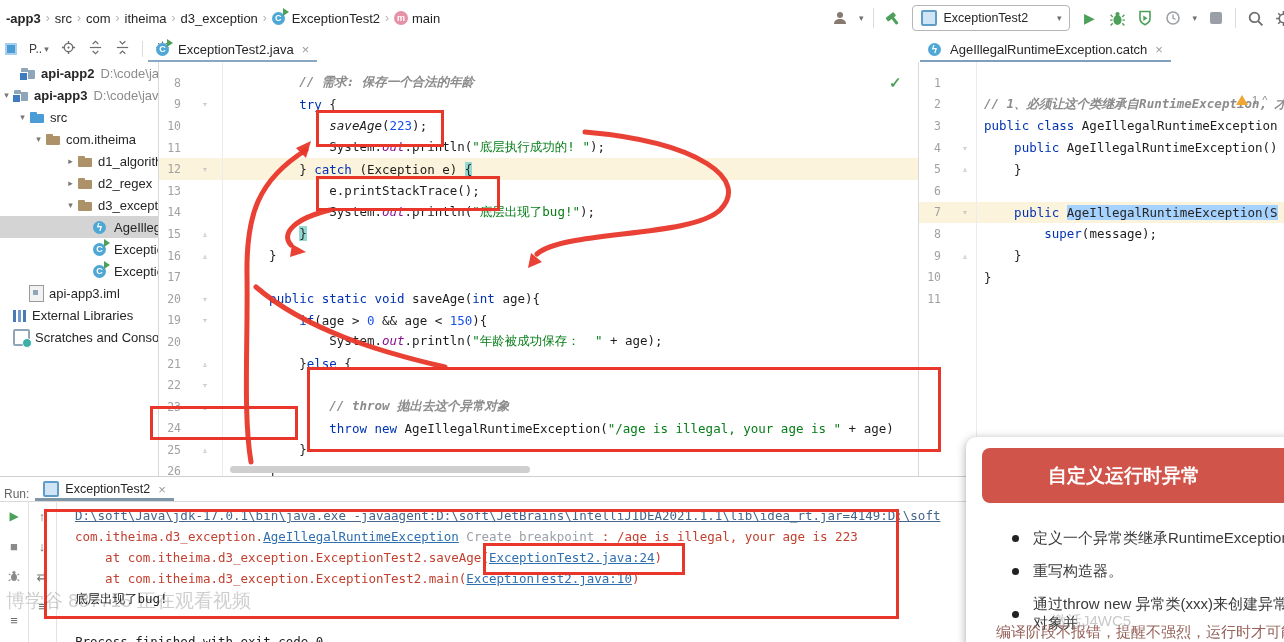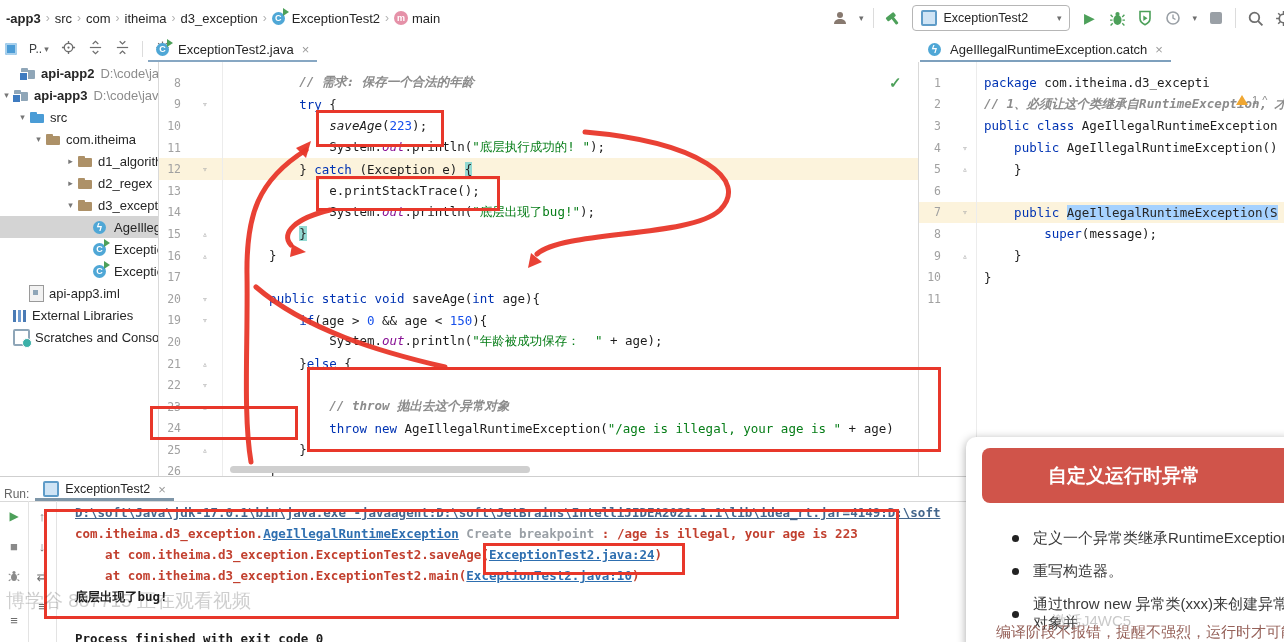--- a/index.html
+++ b/index.html
@@ -93,21 +93,21 @@
   #run-label{font-size:12px;color:#666;padding:0 6px 0 4px;}
   #run-tab{position:relative;height:24px;display:flex;align-items:center;gap:6px;font-size:12.5px;padding:0 8px;}
   #run-tab::after{content:"";position:absolute;left:0;right:0;bottom:0;height:3px;background:#7e96a8;}
   .rp-col{position:absolute;top:24px;bottom:0;display:flex;flex-direction:column;align-items:center;}
   #rp-col1{left:0;width:28px;border-right:1px solid #e3e3e3;}
   #rp-col2{left:28px;width:28px;border-right:1px solid #e3e3e3;}
   .rp-ic{height:30px;display:flex;align-items:center;justify-content:center;width:100%;color:#6e6e6e;font-size:13px;}
   .rp-play{color:#4da05a;font-size:12px;}
   #console{position:absolute;left:60px;top:24px;right:0;bottom:0;padding:4px 0 0 15px;
            font-family:"DejaVu Sans Mono","Liberation Mono",monospace;font-size:12.5px;}
-  .crow{height:21px;white-space:pre;display:flex;align-items:flex-start;font-weight:bold;}
+  .crow{height:21px;white-space:pre;display:flex;align-items:center;}
   .cmd{color:#44668c;text-decoration:underline;}
   .err{color:#c2402f;}
   .lnk{color:#2e6fb0;text-decoration:underline;}
   .hint{color:#9aa0a6;}
   .out{color:#1d1d1d;}
   
   .redbox{border:3px solid #e8372a;z-index:45;pointer-events:none;}
   #annot-svg{left:0;top:0;z-index:44;pointer-events:none;}
   
   #card{left:966px;top:437px;width:330px;height:215px;background:#fff;border-radius:10px;
@@ -374,21 +374,21 @@
       <div class="cl"><span class="ln">22</span><span class="fold">▿</span></div>
       <div class="cl"><span class="ln">23</span><span class="fold">▵</span><span class="code"><span class="cmt">            // throw 抛出去这个异常对象</span></span></div>
       <div class="cl"><span class="ln">24</span><span class="fold"></span><span class="code"><span class="pl">            </span><span class="kw">throw</span><span class="pl"> </span><span class="kw">new</span><span class="pl"> AgeIllegalRuntimeException(</span><span class="str">"/age is illegal, your age is "</span><span class="pl"> + age)</span></span></div>
       <div class="cl"><span class="ln">25</span><span class="fold">▵</span><span class="code"><span class="pl">        }</span></span></div>
       <div class="cl"><span class="ln">26</span><span class="fold"></span><span class="code"><span class="pl">    }</span></span></div>
     </div>
 </div>
 <div class="gutline abs" style="left:222px"></div>
 <div id="editor-right" class="editor abs">
   <div class="edlines">
-      <div class="cl"><span class="ln">1</span><span class="fold"></span><span class="code"><span class="kw">package</span><span class="pl"> com.itheima.d3_excepti</span></span></div>
+      <div class="cl"><span class="ln">1</span><span class="fold"></span></div>
       <div class="cl"><span class="ln">2</span><span class="fold"></span><span class="code"><span class="cmt">// 1、必须让这个类继承自RuntimeException, 才</span></span></div>
       <div class="cl"><span class="ln">3</span><span class="fold"></span><span class="code"><span class="kw">public class</span><span class="pl"> AgeIllegalRuntimeException</span></span></div>
       <div class="cl"><span class="ln">4</span><span class="fold">▿</span><span class="code"><span class="pl">    </span><span class="kw">public</span><span class="pl"> AgeIllegalRuntimeException()</span></span></div>
       <div class="cl"><span class="ln">5</span><span class="fold">▵</span><span class="code"><span class="pl">    }</span></span></div>
       <div class="cl"><span class="ln">6</span><span class="fold"></span><span class="code"></span></div>
       <div class="cl hl"><span class="ln">7</span><span class="fold">▿</span><span class="code"><span class="pl">    </span><span class="kw">public</span><span class="pl"> </span><span class="selseg">AgeIllegalRuntimeException(S</span></span></div>
       <div class="cl"><span class="ln">8</span><span class="fold"></span><span class="code"><span class="pl">        </span><span class="kw">super</span><span class="pl">(message);</span></span></div>
       <div class="cl"><span class="ln">9</span><span class="fold">▵</span><span class="code"><span class="pl">    }</span></span></div>
       <div class="cl"><span class="ln">10</span><span class="fold"></span><span class="code"><span class="pl">}</span></span></div>
       <div class="cl"><span class="ln">11</span><span class="fold"></span><span class="code"></span></div>

